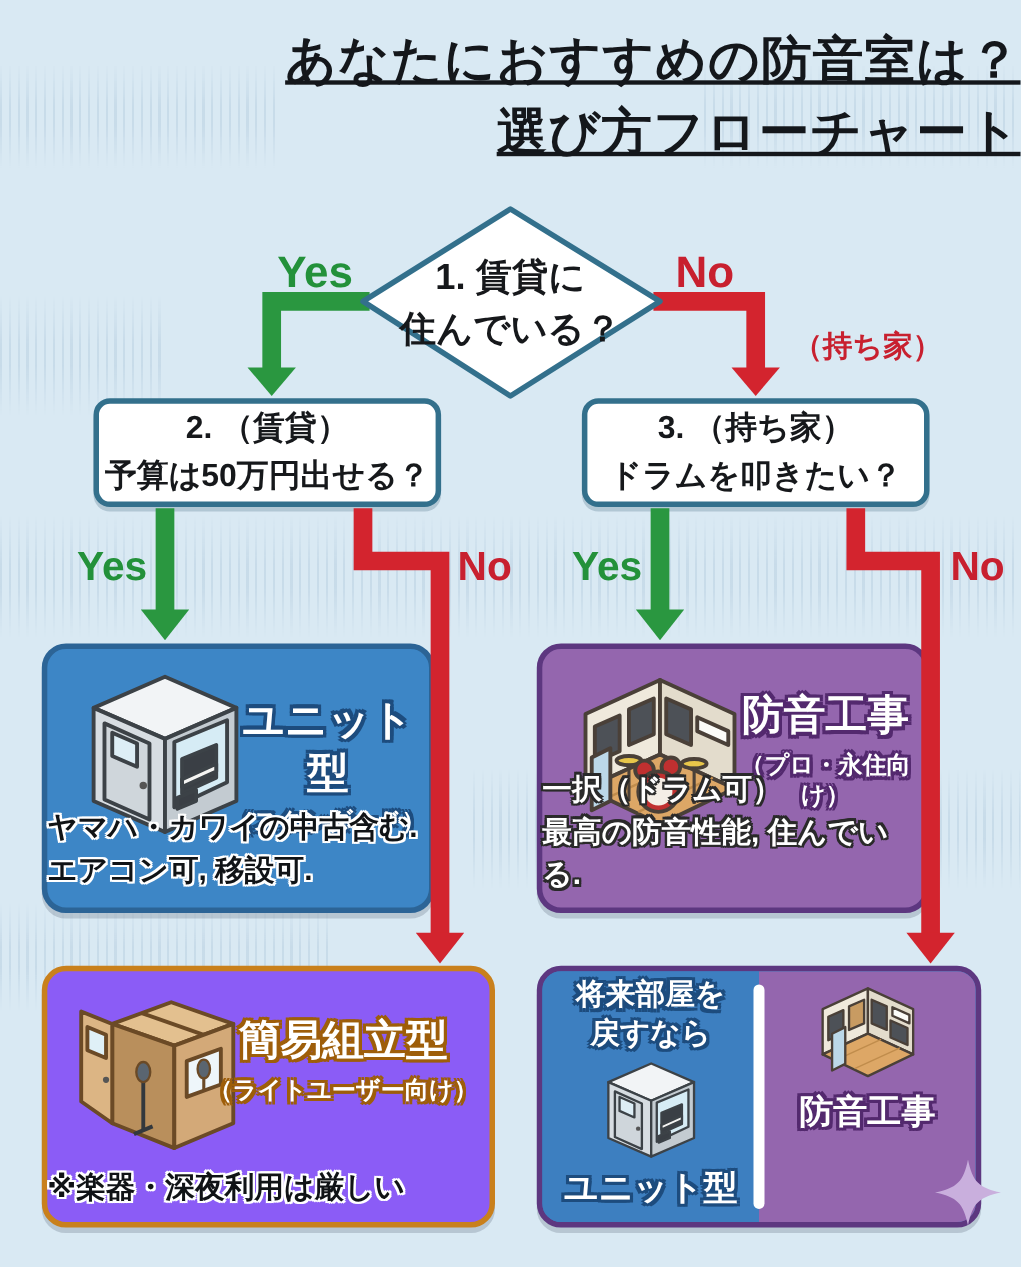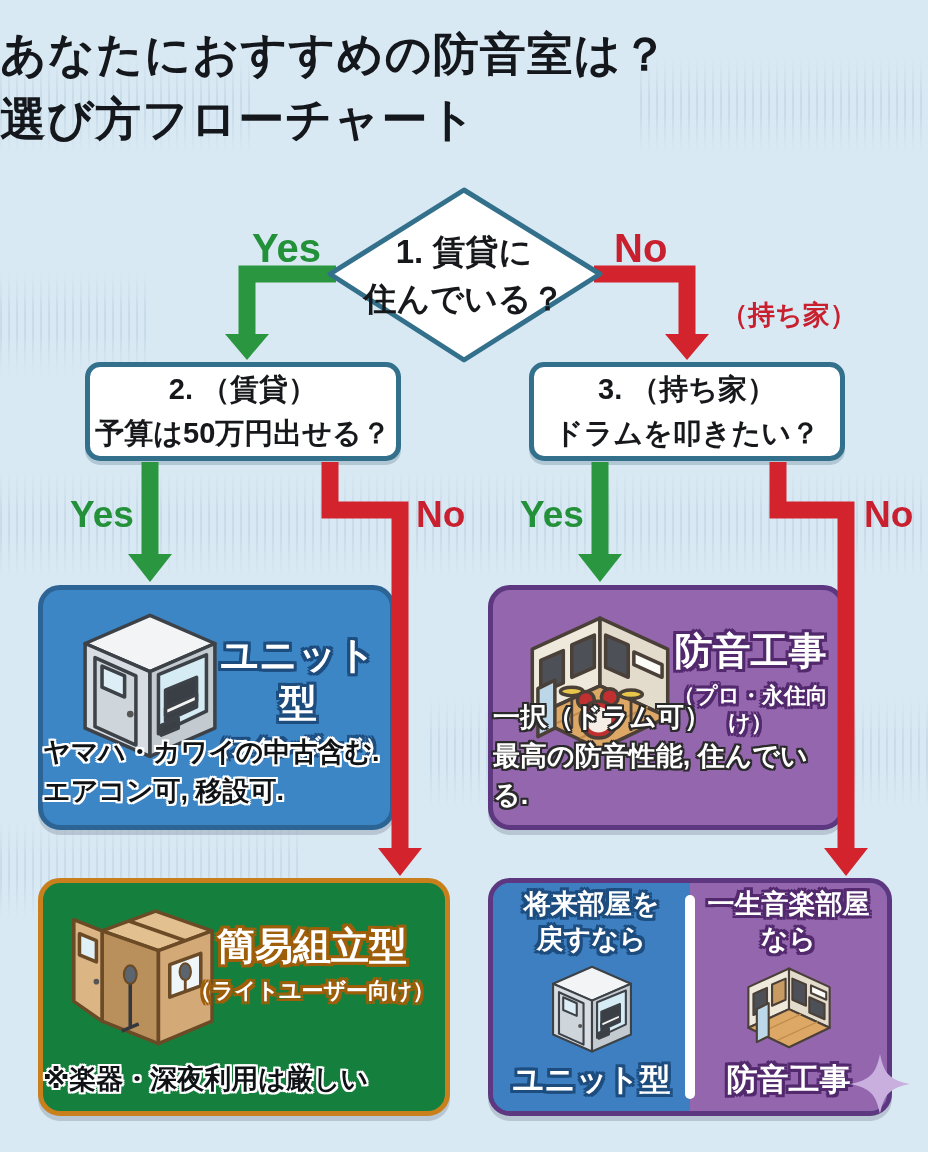--- a/index.html
+++ b/index.html
@@ -10,22 +10,22 @@
   }
   
   .wave{
     position:absolute;z-index:0;opacity:.33;pointer-events:none;
     background:repeating-linear-gradient(90deg, rgba(122,158,190,.55) 0 2px, transparent 2px 8px);
     -webkit-mask-image:linear-gradient(180deg, transparent 0%, #000 42%, #000 58%, transparent 100%);
     mask-image:linear-gradient(180deg, transparent 0%, #000 42%, #000 58%, transparent 100%);
   }
   .title{
     position:absolute;left:0;right:0;top:22px;z-index:4;margin:0;
-    text-align:left;font-size:46px;font-weight:900;color:#14171b;
-    line-height:1.42;letter-spacing:1px;
+    text-align:right;font-size:46px;font-weight:900;color:#14171b;
+    line-height:1.42;letter-spacing:1px;text-decoration:underline;
   }
   #flow{position:absolute;left:0;top:0;z-index:3;pointer-events:none;}
   .q-diamond-text{
     position:absolute;left:349px;top:229px;width:230px;z-index:4;
     text-align:center;font-size:33px;font-weight:800;color:#16181b;line-height:1.42;
   }
   .qbox{
     position:absolute;z-index:2;background:#fff;border:5px solid #33708c;border-radius:15px;
     display:flex;align-items:center;justify-content:center;text-align:center;
     font-size:29px;font-weight:800;color:#16181b;line-height:1.5;
@@ -36,21 +36,21 @@
   .edge-label{position:absolute;z-index:4;font-weight:900;line-height:1;}
   .yes{color:#23913a;}
   .no{color:#c8202f;}
   .lbl-q1{font-size:40px;}
   .lbl-s{font-size:37px;}
   .note{font-size:27px;font-weight:800;color:#c8202f;}
   
   .rbox{position:absolute;z-index:2;border-radius:22px;box-shadow:0 5px 0 rgba(30,40,60,.18);}
   #box-unit{left:38px;top:585px;width:347px;height:235px;background:#3d86c6;border:5px solid #2c6496;}
   #box-construction{left:488px;top:585px;width:347px;height:235px;background:#9466ae;border:5px solid #5d3780;}
-  #box-diy{left:38px;top:878px;width:402px;height:228px;background:#15803d;border:5px solid #c9801c;}
+  #box-diy{left:38px;top:878px;width:402px;height:228px;background:#8b5cf6;border:5px solid #c9801c;}
   #box-split{left:488px;top:878px;width:394px;height:228px;border:5px solid #5d3780;display:flex;overflow:hidden;padding:0;background:#3d7fc0;}
   .rbox .icon{position:absolute;left:18px;top:14px;width:178px;height:158px;}
   .rbox .head{position:absolute;text-align:center;line-height:1.25;}
   #box-unit .head{left:165px;right:2px;top:42px;}
   #box-construction .head{left:168px;right:0;top:38px;}
   #box-diy .head{left:140px;right:4px;top:40px;}
   .r-title{font-size:38px;font-weight:900;color:#fff;display:block;}
   .r-sub{font-size:22px;font-weight:800;color:#fff;display:block;margin-top:6px;}
   .desc{position:absolute;left:0;right:0;font-weight:800;line-height:1.45;}
   #box-unit .desc{bottom:14px;font-size:27px;color:#101316;}
@@ -267,24 +267,20 @@
       <div class="split-caption ob3">
         <span>将来部屋を</span><br>
         <span>戻すなら</span>
       </div>
       <svg class="split-icon" viewBox="0 0 120 112">
           <use href="#sym-booth"></use>
         </svg>
       <div class="split-label ob3">ユニット型</div>
     </div>
     <div class="split-half half-right">
-      <div class="split-caption op3">
-        <span>一生音楽部屋</span><br>
-        <span>なら</span>
-      </div>
       <svg class="split-icon" viewBox="0 0 120 112">
           <use href="#sym-room-empty"></use>
         </svg>
       <div class="split-label op3">防音工事</div>
     </div>
     <div class="split-divider"></div>
   </div>
 
   <svg class="sparkle" viewBox="0 0 64 64">
       <use href="#sym-sparkle"></use>

